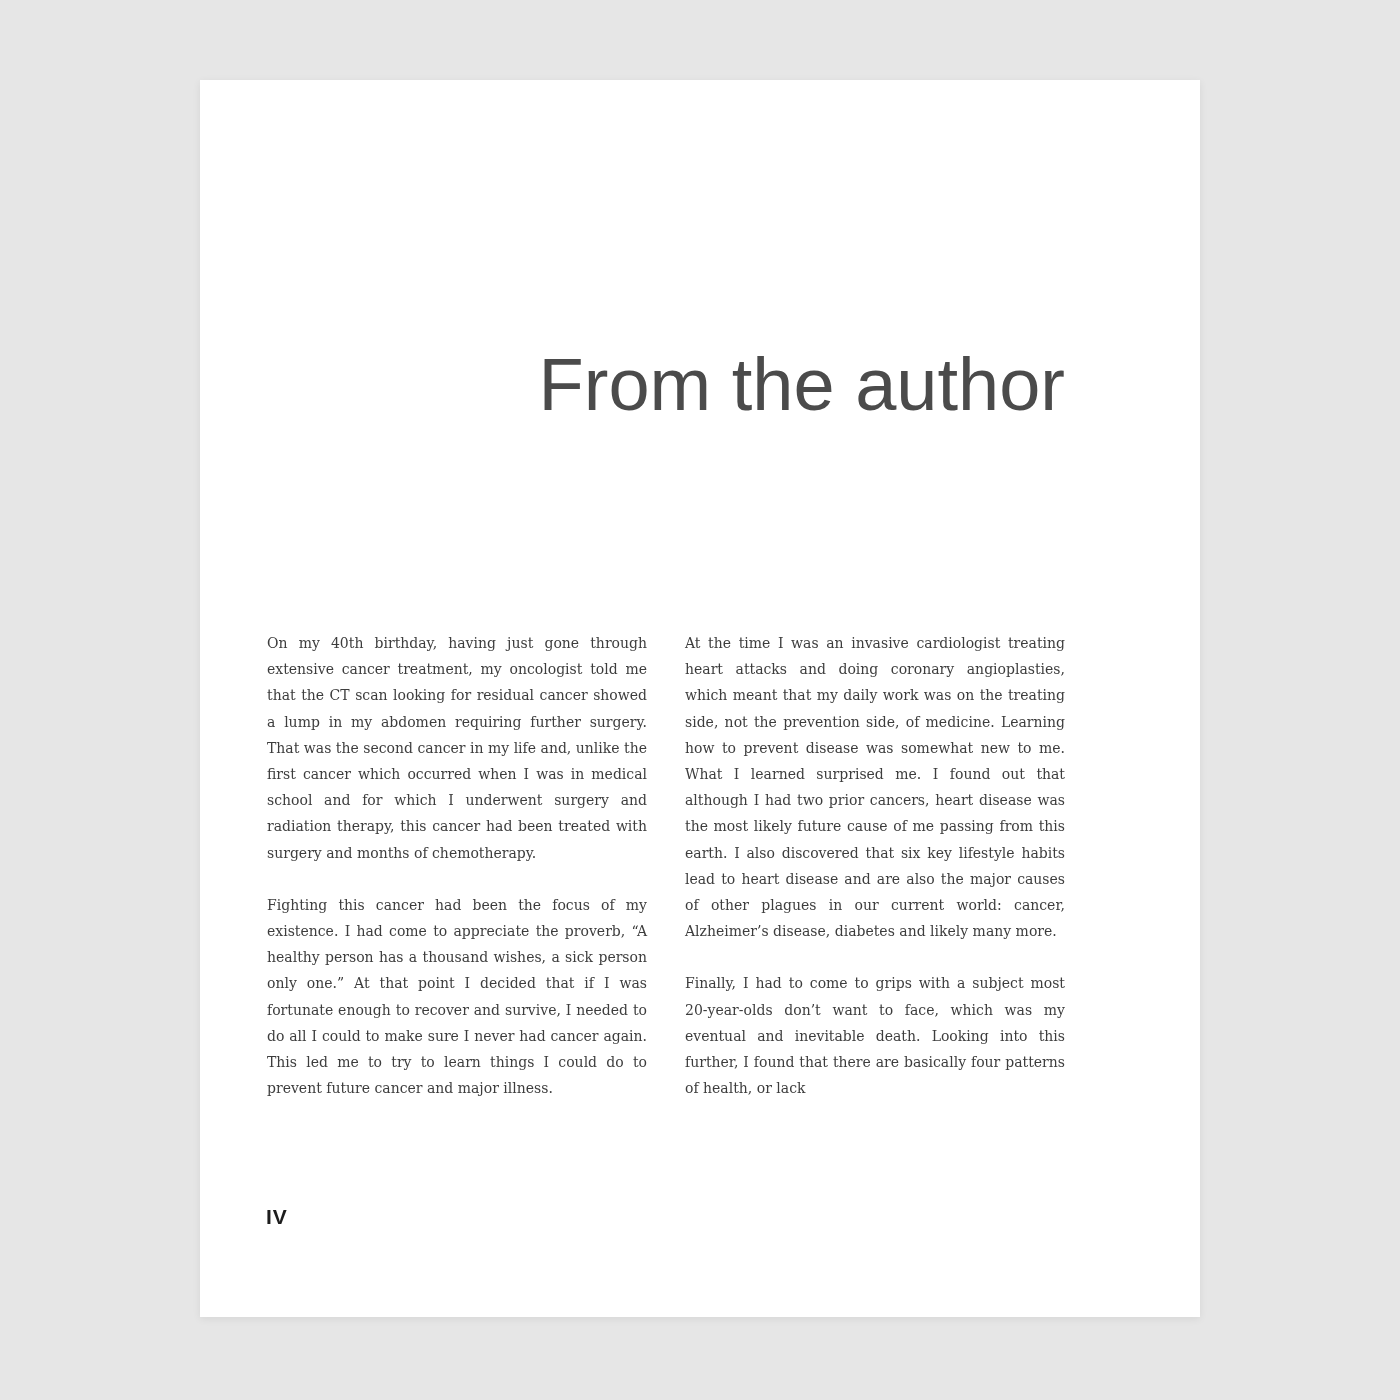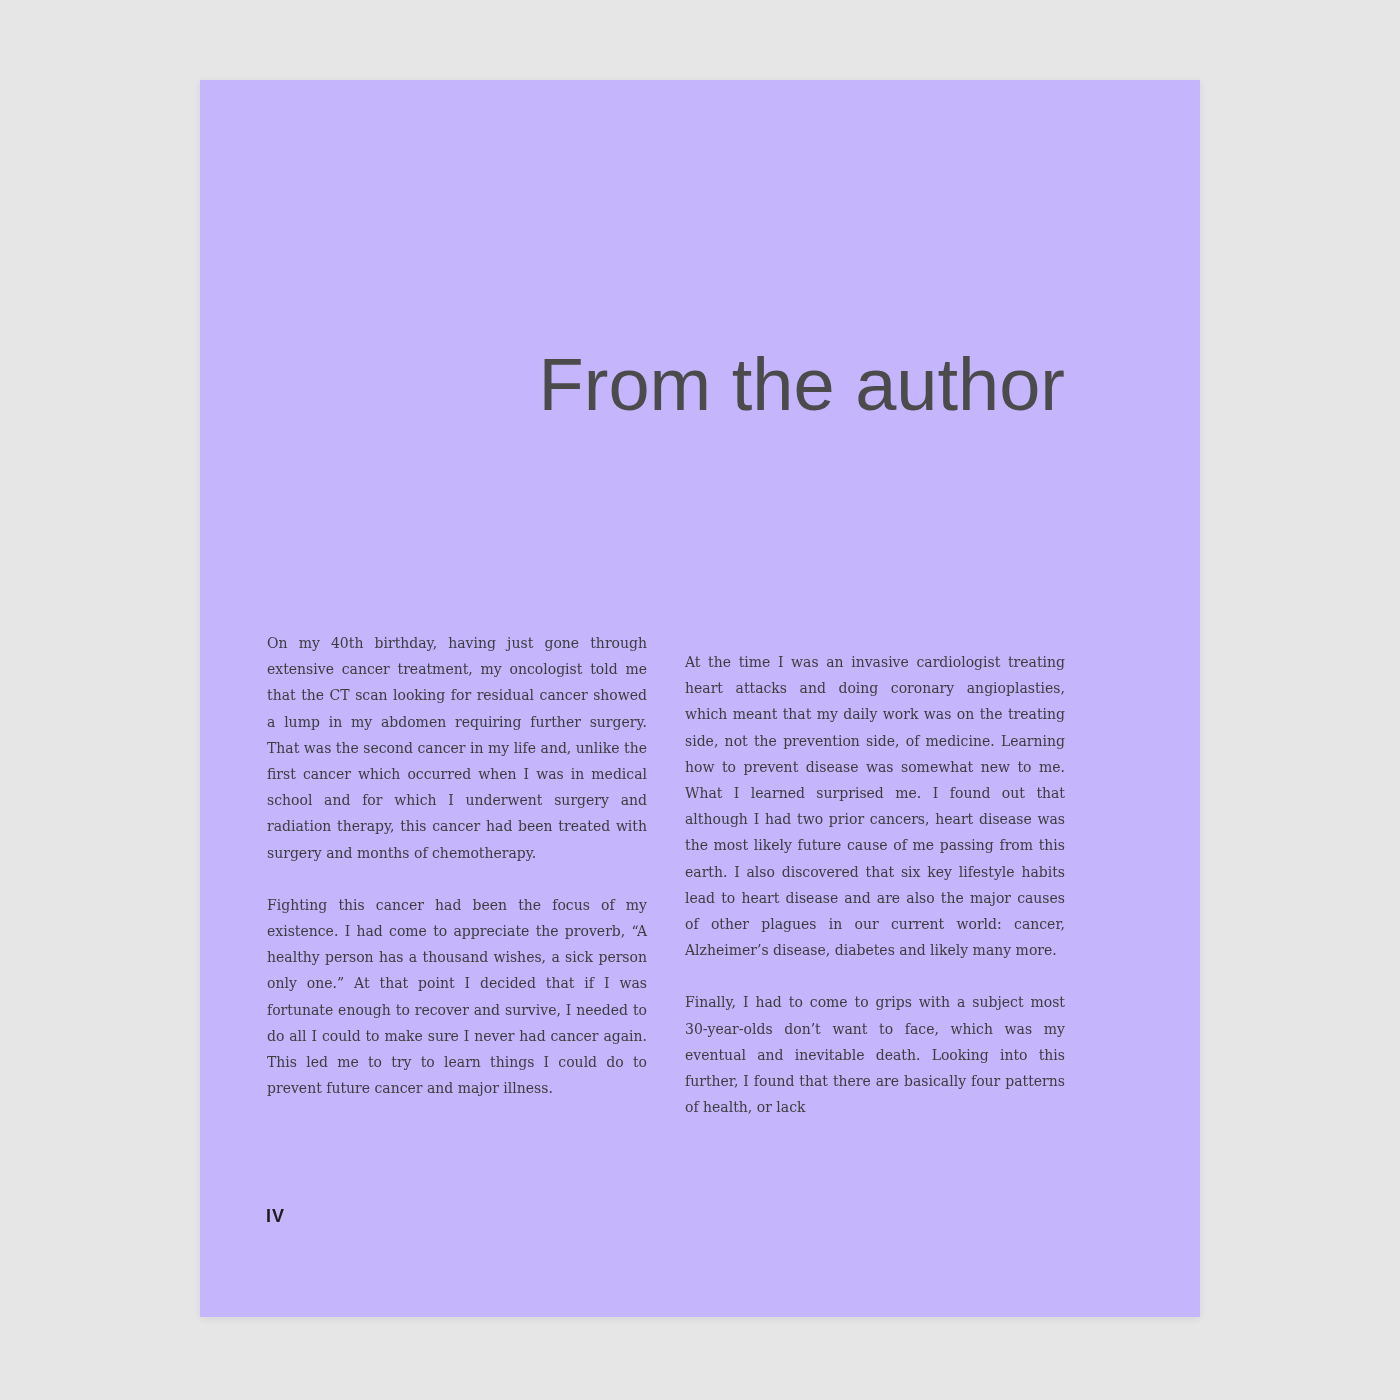--- a/index.html
+++ b/index.html
@@ -10,21 +10,21 @@
     background: #e6e6e6;
     overflow: hidden;
     font-family: "Liberation Sans", sans-serif;
   }
   .book-page {
     position: absolute;
     left: 200px;
     top: 80px;
     width: 1000px;
     height: 1237px;
-    background: #c4b5fd;
+    background: #ffffff;
     box-shadow: 0 2px 8px rgba(0,0,0,0.07);
   }
   .chapter-title {
     position: absolute;
     top: 268px;
     right: 135px;
     font-family: "Liberation Sans", "DejaVu Sans", sans-serif;
     font-weight: 200;
     font-size: 74px;
     line-height: 1;
@@ -38,49 +38,49 @@
     width: 380px;
     font-family: "DejaVu Serif", "Liberation Serif", serif;
     font-size: 14px;
     line-height: 26.2px;
     color: #3d3d3d;
     text-align: justify;
     hyphens: auto;
     -webkit-hyphens: auto;
   }
   .text-column-left  { left: 67px;  }
-  .text-column-right { left: 485px; margin-top: 19px; }
+  .text-column-right { left: 485px; }
   .text-column p {
     margin: 0 0 26px 0;
     padding: 0;
   }
   .page-number {
     position: absolute;
     left: 66px;
     top: 1126px;
     font-family: "Liberation Sans", "DejaVu Sans", sans-serif;
     font-weight: bold;
-    font-size: 18px;
+    font-size: 21px;
     line-height: 21px;
     color: #1d1d1d;
     letter-spacing: 1px;
   }
 </style>
 </head>
 <body>
 
 <div class="book-page">
 
   <div class="chapter-title">From the author</div>
 
   <div class="text-column text-column-left">
     <p>On my 40th birthday, having just gone through extensive cancer treatment, my oncologist told me that the CT scan looking for residual cancer showed a lump in my abdomen requiring further surgery. That was the second cancer in my life and, unlike the first cancer which occurred when I was in medical school and for which I underwent surgery and radiation therapy, this cancer had been treated with surgery and months of chemotherapy.</p>
     <p>Fighting this cancer had been the focus of my existence. I had come to appreciate the proverb, “A healthy person has a thousand wishes, a sick person only one.” At that point I decided that if I was fortunate enough to recover and survive, I needed to do all I could to make sure I never had cancer again.  This led me to try to learn things I could do to prevent future cancer and major illness.</p>
   </div>
 
   <div class="text-column text-column-right">
     <p>At the time I was an invasive cardiologist treating heart attacks and doing coronary angioplasties, which meant that my daily work was on the treating side, not the prevention side, of medicine. Learning how to prevent disease was somewhat new to me. What I learned surprised me. I found out that although I had two prior cancers, heart disease was the most likely future cause of me passing from this earth. I also discovered that six key lifestyle habits lead to heart disease and are also the major causes of other plagues in our current world: cancer, Alzheimer’s disease, diabetes and likely many more.</p>
-    <p>Finally, I had to come to grips with a subject most 30-year-olds don’t want to face, which was my eventual and inevitable death. Looking into this further, I found that there are basically four patterns of health, or lack</p>
+    <p>Finally, I had to come to grips with a subject most 20-year-olds don’t want to face, which was my eventual and inevitable death. Looking into this further, I found that there are basically four patterns of health, or lack</p>
   </div>
 
   <div class="page-number">IV</div>
 
 </div>
 
 </body></html>

